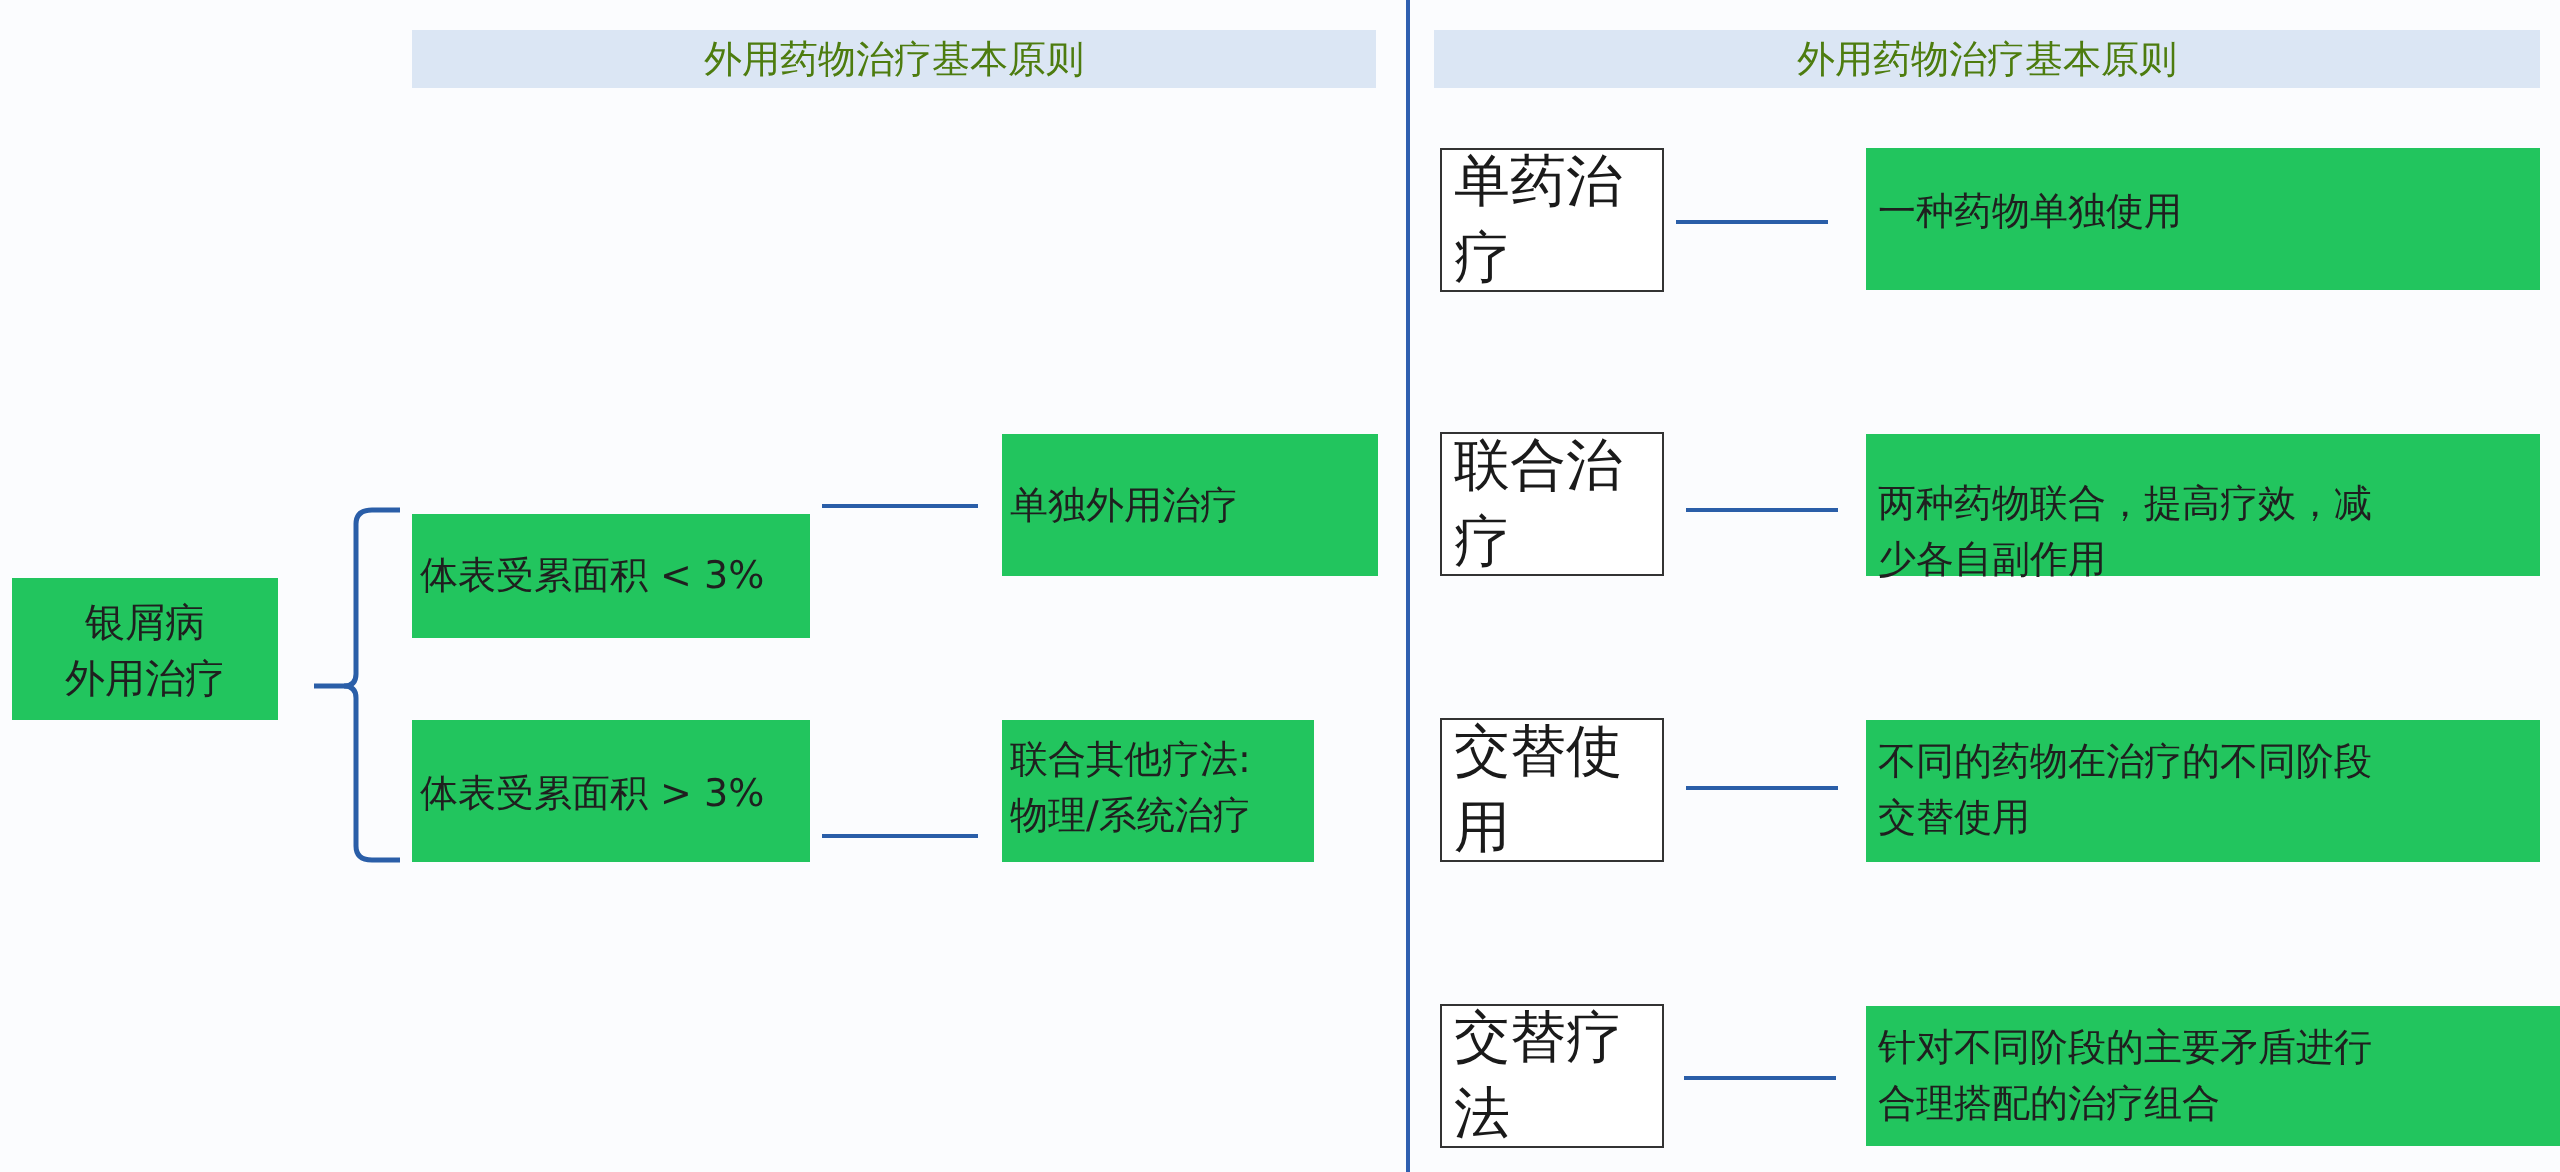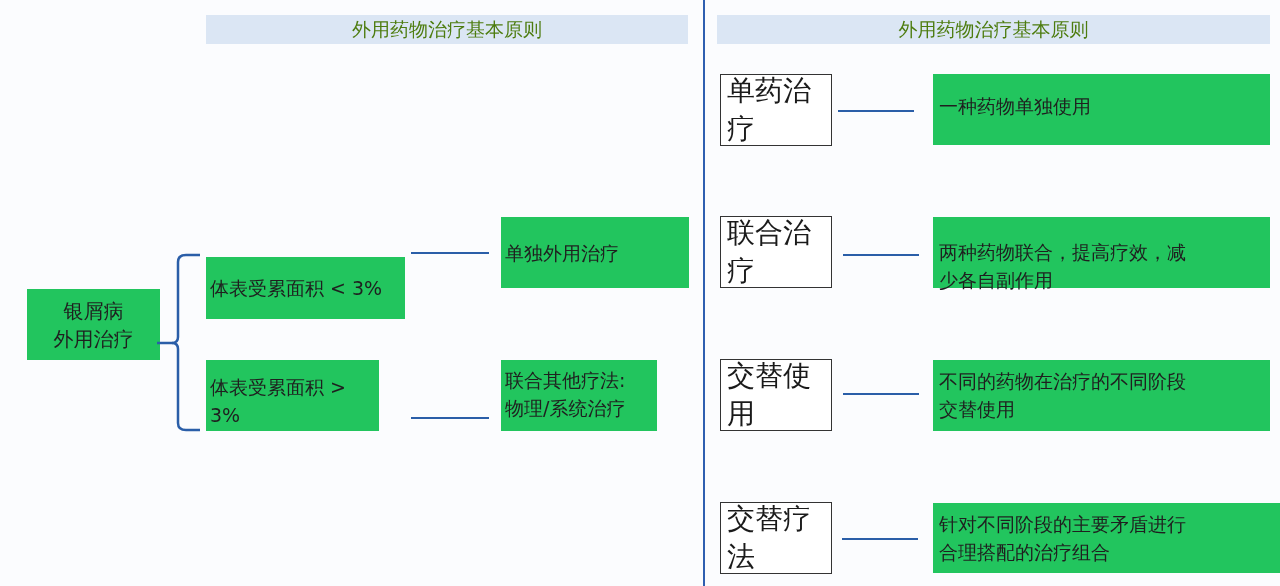--- a/index.html
+++ b/index.html
@@ -27,40 +27,40 @@
 <div class="abs hdr" style="left:206px;top:15px;width:482px;height:29px;">
     <span>外用药物治疗基本原则</span>
   </div>
 
 <div class="abs hdr" style="left:717px;top:15px;width:553px;height:29px;">
     <span>外用药物治疗基本原则</span>
   </div>
 
 <div class="abs divider" style="left:703px;top:0;height:586px;"></div>
 
-<div class="abs fill" style="left:6px;top:289px;width:133px;height:71px;text-align:center;padding-top:8px;font-size:20px;margin-left:21px;">
+<div class="abs fill" style="left:6px;top:289px;width:133px;height:71px;text-align:center;padding-top:8px;font-size:20px;">
   <div>银屑病</div>
   <div>外用治疗</div>
 </div>
 
 <svg width="1280" height="586">
   <path d="M157 343 L172 343 Q178 343 178 337 L178 262 Q178 255 186 255 L200 255" fill="none" stroke="#2a5ea8" stroke-width="2.5"></path>
   <path d="M178 349 L178 423 Q178 430 186 430 L200 430" fill="none" stroke="#2a5ea8" stroke-width="2.5"></path>
   <path d="M172 343 Q178 343 178 349" fill="none" stroke="#2a5ea8" stroke-width="2.5"></path>
 </svg>
 
 <div class="abs fill" style="left:206px;top:217px;width:199px;height:62px;display:flex;align-items:center;padding-left:4px;margin-top:40px;">
     <span>体表受累面积 &lt; 3%</span>
   </div>
 <div class="abs line" style="left:411px;top:252px;width:78px;"></div>
 <div class="abs fill" style="left:501px;top:217px;width:188px;height:71px;display:flex;align-items:center;padding-left:4px;">
     <span>单独外用治疗</span>
   </div>
 
-<div class="abs fill" style="left:206px;top:360px;width:173px;height:71px;display:flex;align-items:flex-end;padding-left:4px;padding-bottom:2px;">
+<div class="abs fill" style="left:206px;top:360px;width:199px;height:71px;display:flex;align-items:flex-end;padding-left:4px;padding-bottom:20px;">
     <span>体表受累面积 &gt; 3%</span>
   </div>
 <div class="abs line" style="left:411px;top:417px;width:78px;"></div>
 <div class="abs fill" style="left:501px;top:360px;width:156px;height:71px;padding:6px 4px;">
   <div>联合其他疗法:</div>
   <div>物理/系统治疗</div>
 </div>
 
 <div class="abs outline" style="left:720px;top:74px;width:112px;height:72px;">
     <span>单药治疗</span>

